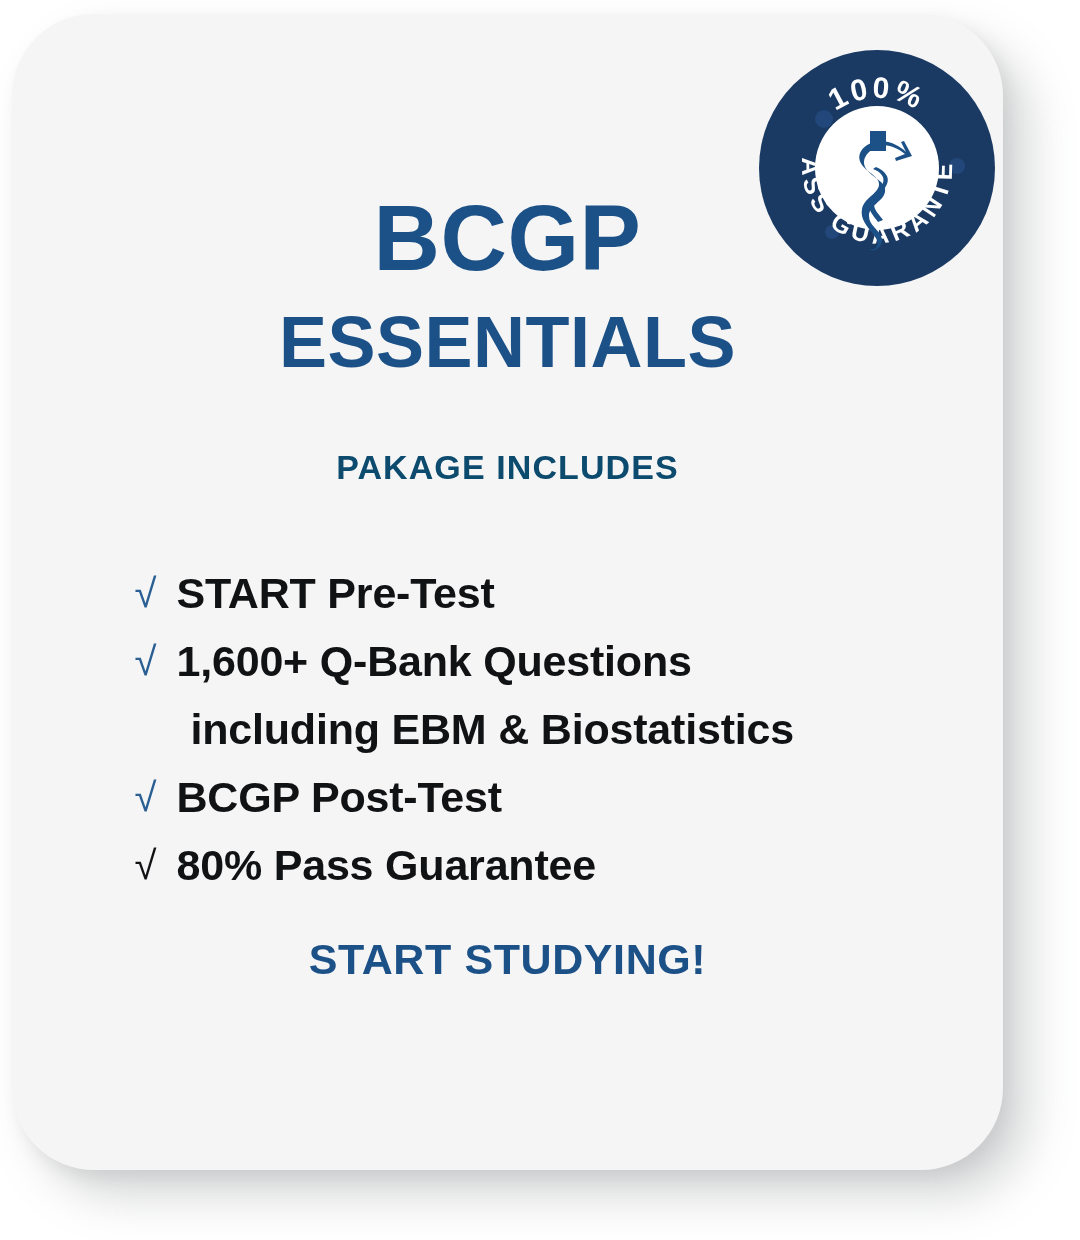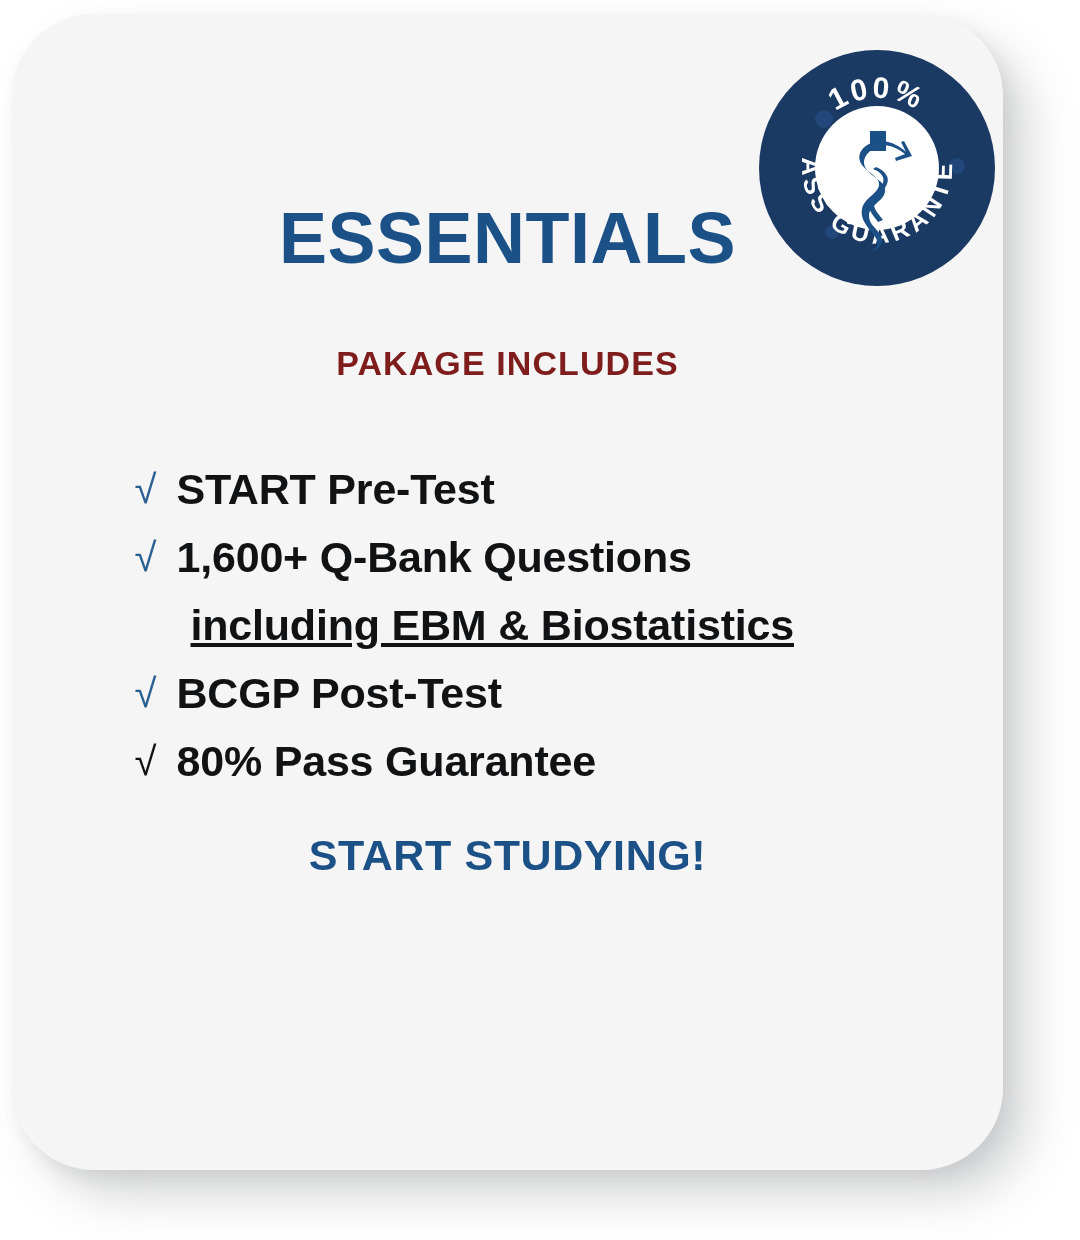--- a/index.html
+++ b/index.html
@@ -64,21 +64,21 @@
   }
   .title-line.l2 {
     font-size: 72px;
   }
 
   .subtitle {
     margin-top: 54px;
     font-size: 34px;
     font-weight: 700;
     letter-spacing: 1.1px;
-    color: #7f1d1d;
+    color: #0c4a6e;
     pointer-events: auto;
   }
 
   
   .features {
     margin-top: 72px;
     margin-left: 14px;
     width: 760px;
     display: flex;
     flex-direction: column;
@@ -102,21 +102,20 @@
     color: #2a5f93;
     text-align: left;
   }
   .check.dark { color: #111214; }
   .check.blank { color: transparent; }
   .feature-text {
     flex: 1 1 auto;
   }
   .feature-row.cont .feature-text {
     padding-left: 14px;
-    text-decoration: underline;
   }
 
   
   .cta {
     margin-top: 36px;
     font-size: 43px;
     font-weight: 700;
     letter-spacing: 0.6px;
     color: #1c5188;
     text-align: center;
@@ -136,20 +135,21 @@
 </head>
 <body>
 
 <div id="stage">
 
   <div class="card"></div>
 
   <div class="content">
 
     <div class="title-block">
+      <span class="title-line l1">BCGP</span>
       <span class="title-line l2">ESSENTIALS</span>
     </div>
 
     <div class="subtitle">PAKAGE INCLUDES</div>
 
     <div class="features">
 
       <div class="feature-row">
         <span class="check">√</span>
         <span class="feature-text">START Pre-Test</span>

